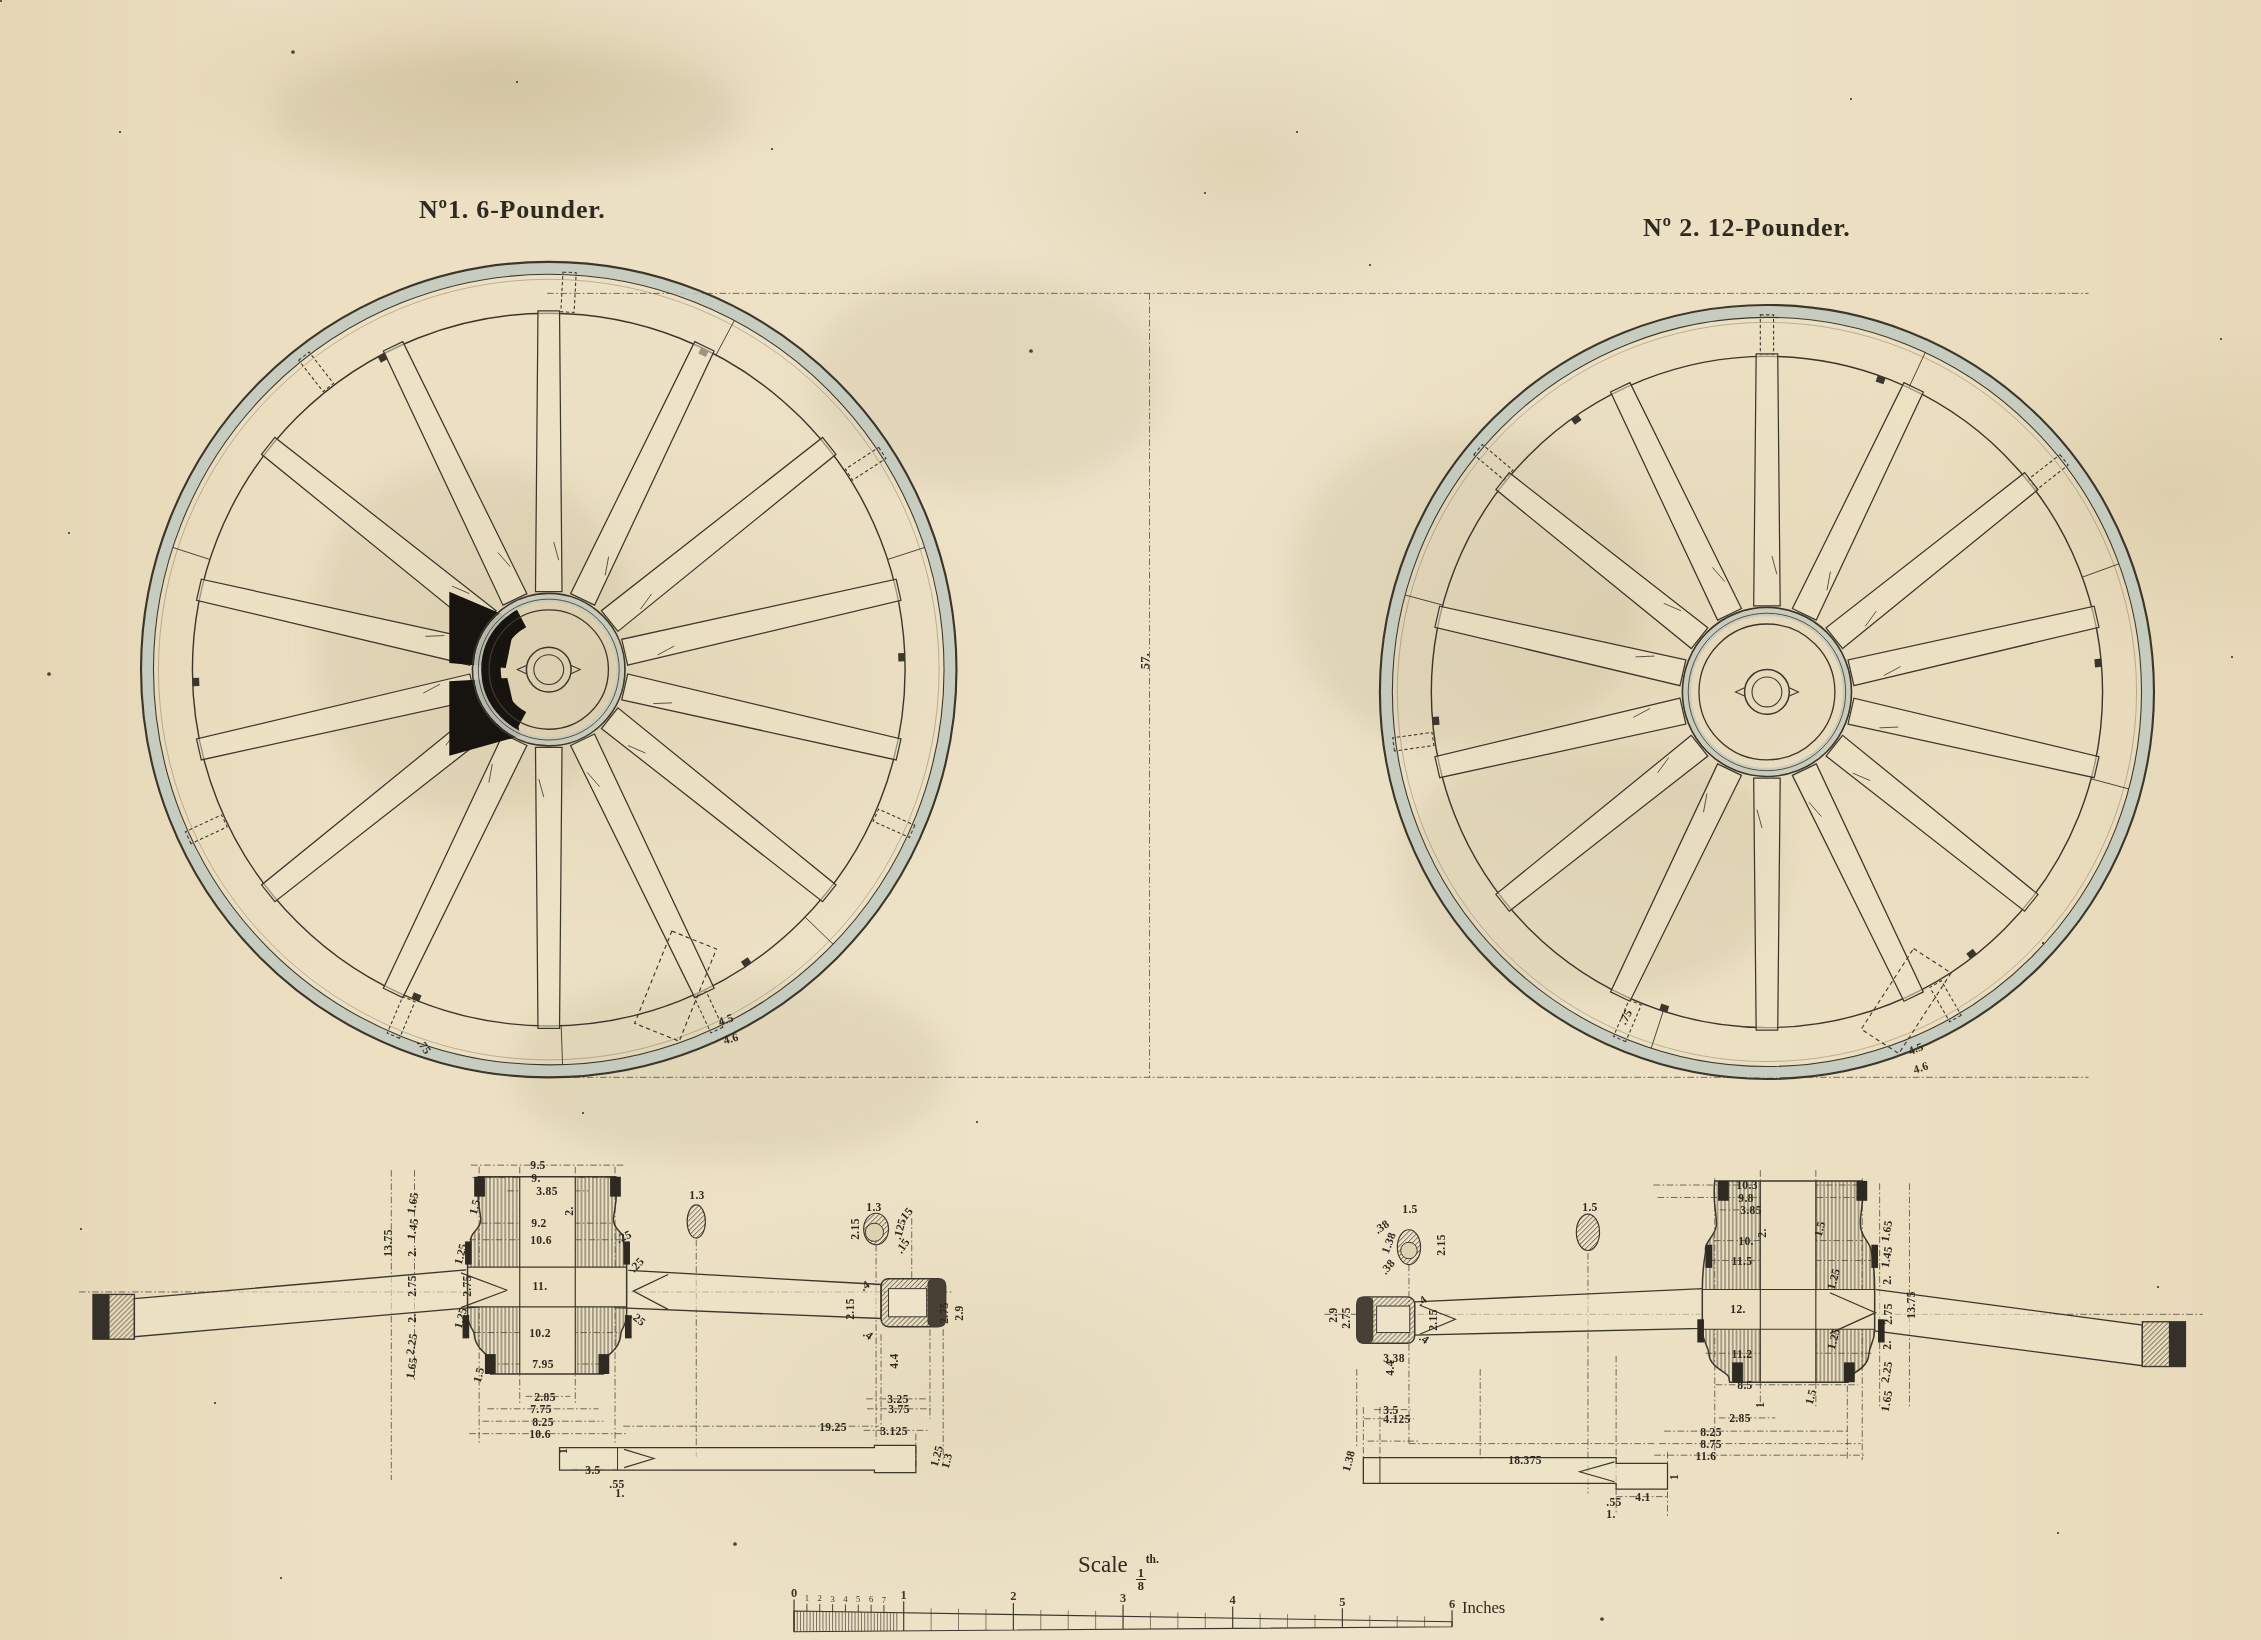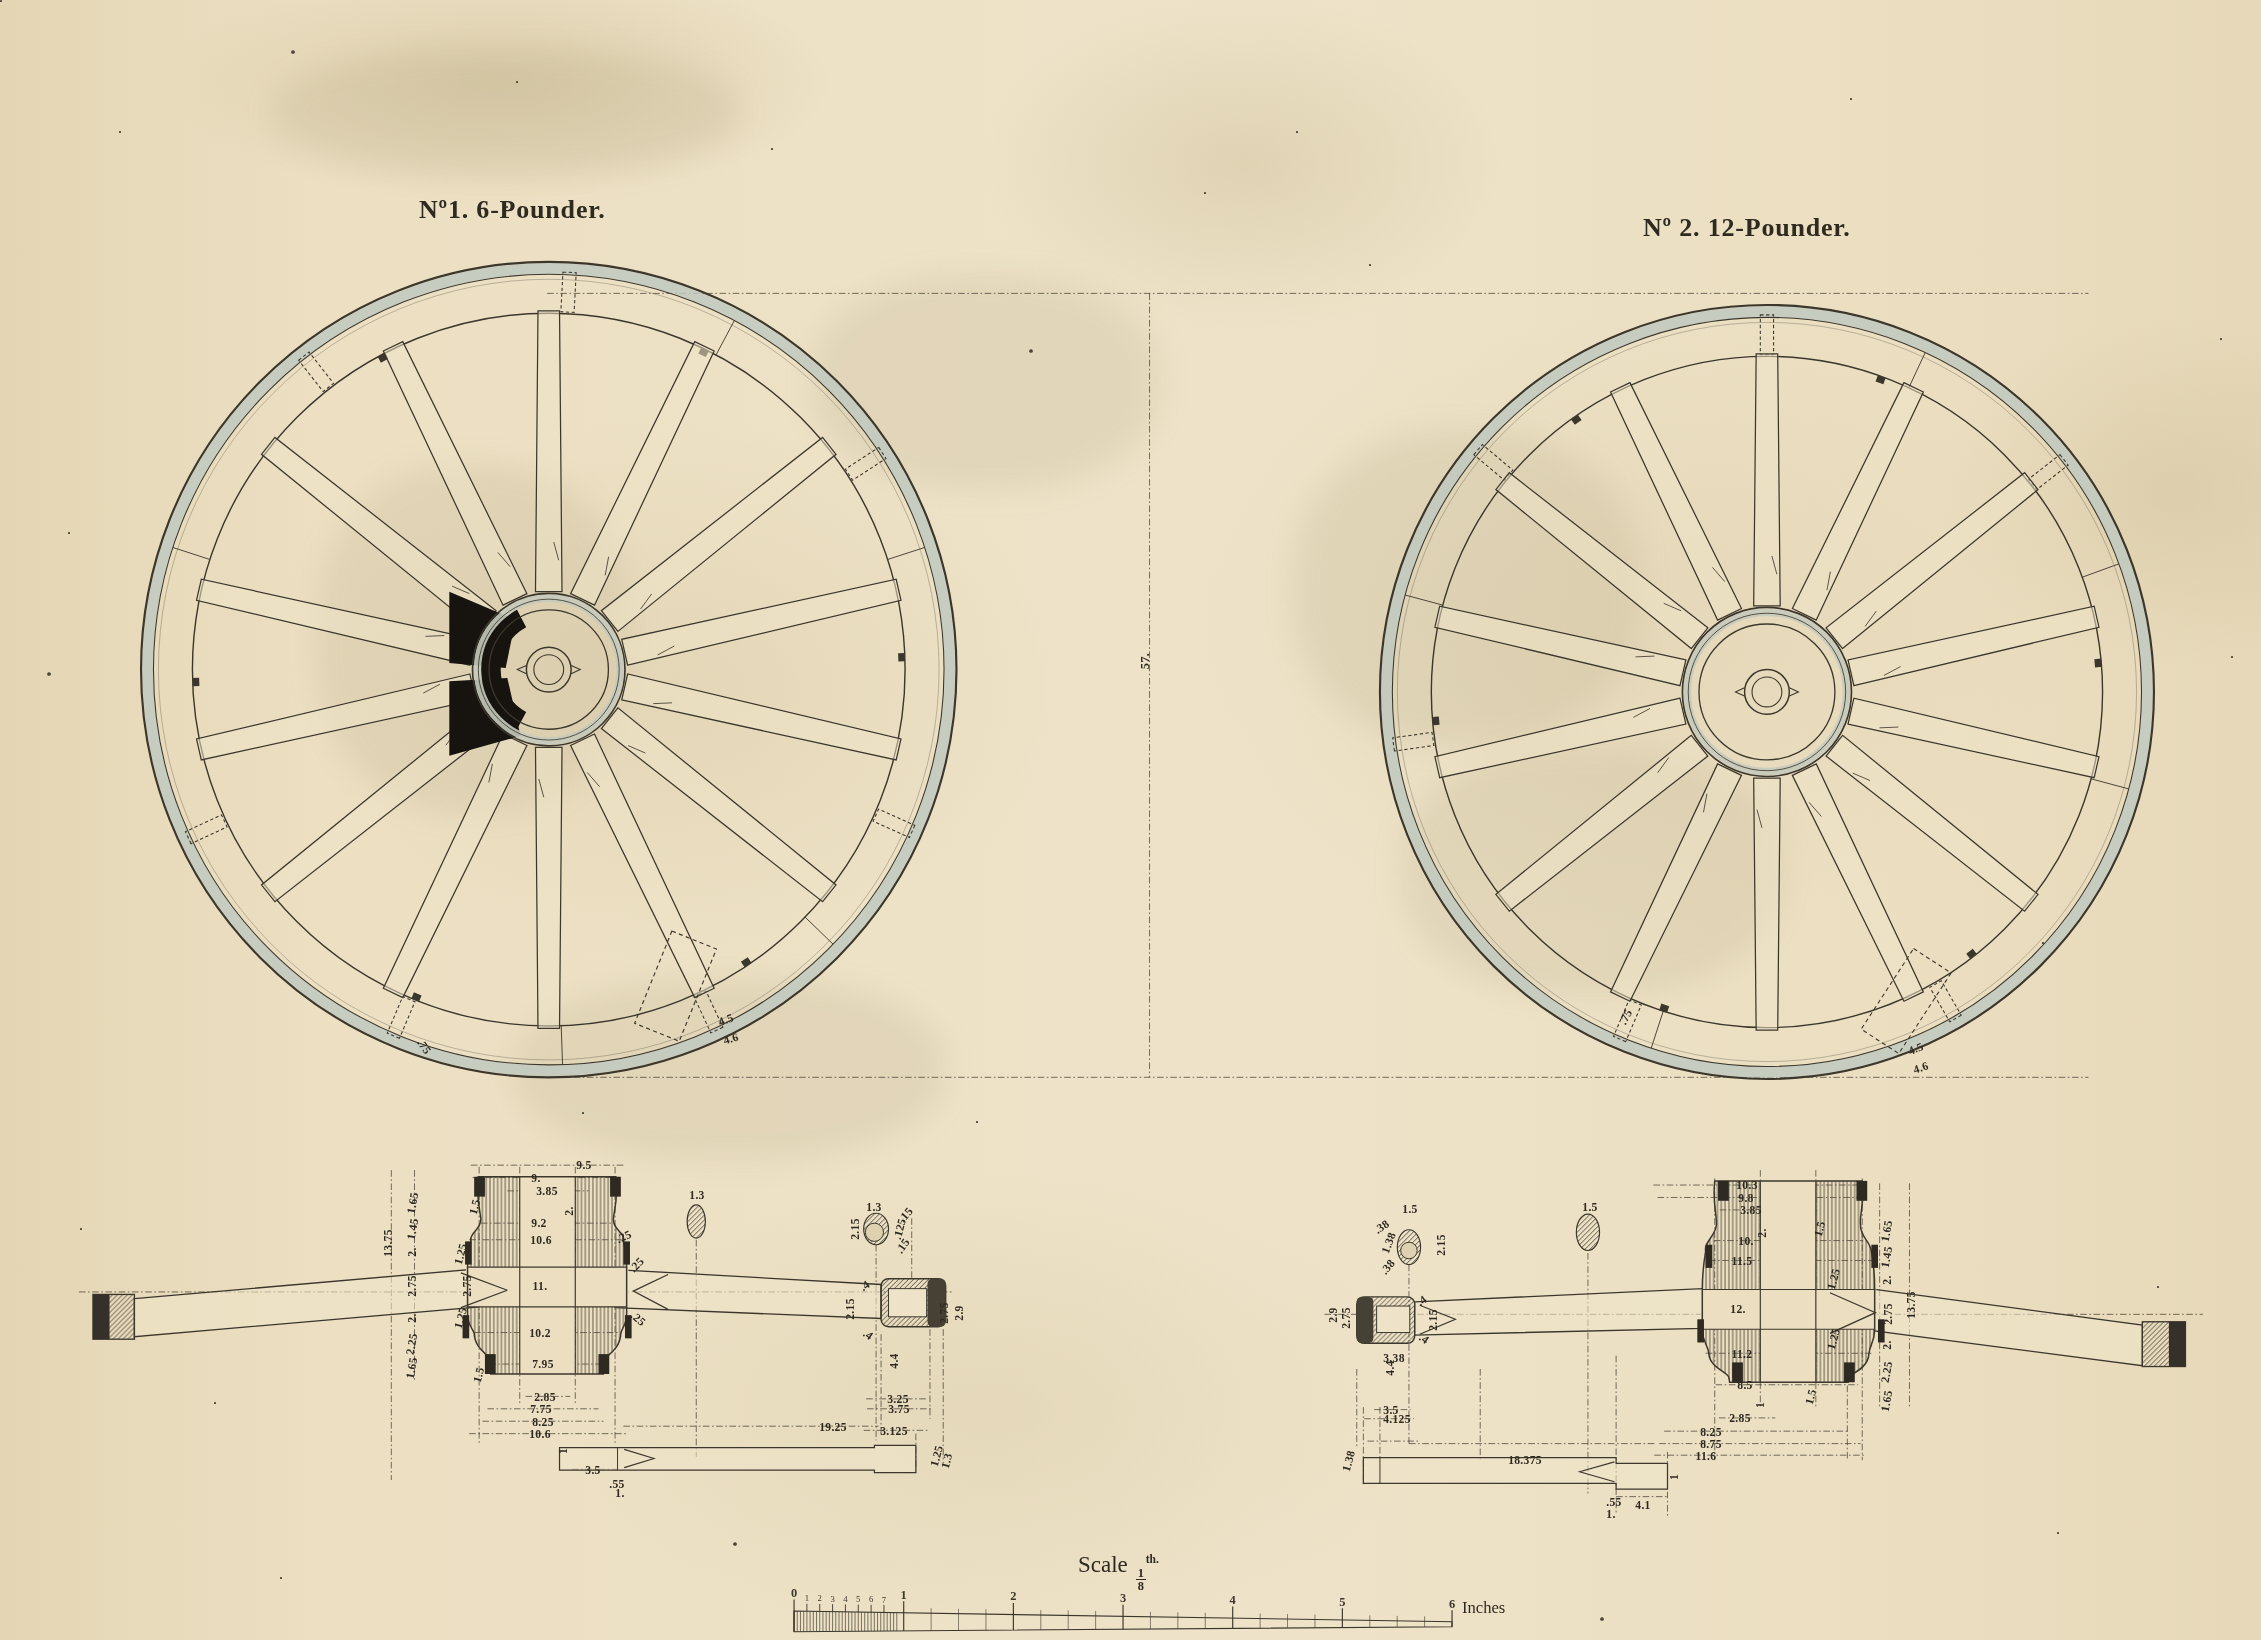--- a/index.html
+++ b/index.html
@@ -458,21 +458,21 @@
         <line x1="1553.5000000000002" y1="1947.75" x2="1553.5000000000002" y2="1964.5" stroke="#3c372c" stroke-width="0.9" opacity="0.8"></line>
         <line x1="1586.5833333333335" y1="1948.2916666666667" x2="1586.5833333333335" y2="1964.25" stroke="#3c372c" stroke-width="0.9" opacity="0.8"></line>
         <line x1="1652.75" y1="1949.375" x2="1652.75" y2="1963.75" stroke="#3c372c" stroke-width="0.9" opacity="0.8"></line>
         <line x1="1685.8333333333335" y1="1949.9166666666667" x2="1685.8333333333335" y2="1963.5" stroke="#3c372c" stroke-width="0.9" opacity="0.8"></line>
         <line x1="1718.9166666666667" y1="1950.4583333333333" x2="1718.9166666666667" y2="1963.25" stroke="#3c372c" stroke-width="0.9" opacity="0.8"></line>
       </g>
   </svg>
 
   <div id="d57" class="dim">57.</div>
   <div id="labels">
-      <span class="dim" style="left: 538px; top: 1165px; transform: translate(-50%, -50%); margin-left: 46px;">9.5</span>
+      <span class="dim" style="left: 538px; top: 1165px; transform: translate(-50%, -50%);">9.5</span>
       <span class="dim" style="left: 536px; top: 1178px; transform: translate(-50%, -50%);">9.</span>
       <span class="dim" style="left: 547px; top: 1191px; transform: translate(-50%, -50%);">3.85</span>
       <span class="dim" style="left: 569px; top: 1211px; transform: translate(-50%, -50%) rotate(-90deg);">2.</span>
       <span class="dim" style="left: 539px; top: 1223px; transform: translate(-50%, -50%);">9.2</span>
       <span class="dim" style="left: 541px; top: 1240px; transform: translate(-50%, -50%);">10.6</span>
       <span class="dim" style="left: 540px; top: 1286px; transform: translate(-50%, -50%);">11.</span>
       <span class="dim" style="left: 540px; top: 1333px; transform: translate(-50%, -50%);">10.2</span>
       <span class="dim" style="left: 543px; top: 1364px; transform: translate(-50%, -50%); text-align: center;">7.95</span>
       <span class="dim" style="left: 545px; top: 1397px; transform: translate(-50%, -50%);">2.85</span>
       <span class="dim" style="left: 541px; top: 1409px; transform: translate(-50%, -50%);">7.75</span>
@@ -554,21 +554,21 @@
       <span class="dim" style="left: 1911px; top: 1305px; transform: translate(-50%, -50%) rotate(-90deg);">13.75</span>
       <span class="dim" style="left: 1887px; top: 1345px; transform: translate(-50%, -50%) rotate(-90deg);">2.</span>
       <span class="dim" style="left: 1834px; top: 1339px; transform: translate(-50%, -50%) rotate(-75deg);">1.25</span>
       <span class="dim" style="left: 1887px; top: 1372px; transform: translate(-50%, -50%) rotate(-80deg);">2.25</span>
       <span class="dim" style="left: 1887px; top: 1401px; transform: translate(-50%, -50%) rotate(-80deg);">1.65</span>
       <span class="dim" style="left: 1811px; top: 1397px; transform: translate(-50%, -50%) rotate(-75deg);">1.5</span>
       <span class="dim" style="left: 1349px; top: 1461px; transform: translate(-50%, -50%) rotate(-75deg);">1.38</span>
       <span class="dim" style="left: 1674px; top: 1477px; transform: translate(-50%, -50%) rotate(-90deg);">1</span>
       <span class="dim" style="left: 1760px; top: 1405px; transform: translate(-50%, -50%) rotate(-90deg);">1</span>
       <span class="dim" style="left: 1614px; top: 1502px; transform: translate(-50%, -50%);">.55</span>
-      <span class="dim" style="left: 1643px; top: 1497px; transform: translate(-50%, -50%); margin-top: 8px;">4.1</span>
+      <span class="dim" style="left: 1643px; top: 1497px; transform: translate(-50%, -50%);">4.1</span>
       <span class="dim" style="left: 1611px; top: 1514px; transform: translate(-50%, -50%);">1.</span>
       <span class="dim" style="left: 726px; top: 1020px; transform: translate(-50%, -50%) rotate(-20deg);">4.5</span>
       <span class="dim" style="left: 731px; top: 1039px; transform: translate(-50%, -50%) rotate(-17deg);">4.6</span>
       <span class="dim" style="left: 424px; top: 1047px; transform: translate(-50%, -50%) rotate(55deg);">.75</span>
       <span class="dim" style="left: 1916px; top: 1049px; transform: translate(-50%, -50%) rotate(-22deg);">4.5</span>
       <span class="dim" style="left: 1921px; top: 1068px; transform: translate(-50%, -50%) rotate(-18deg);">4.6</span>
       <span class="dim" style="left: 1626px; top: 1017px; transform: translate(-50%, -50%) rotate(-62deg);">.75</span>
     </div>
 
   <div id="scalecap">

